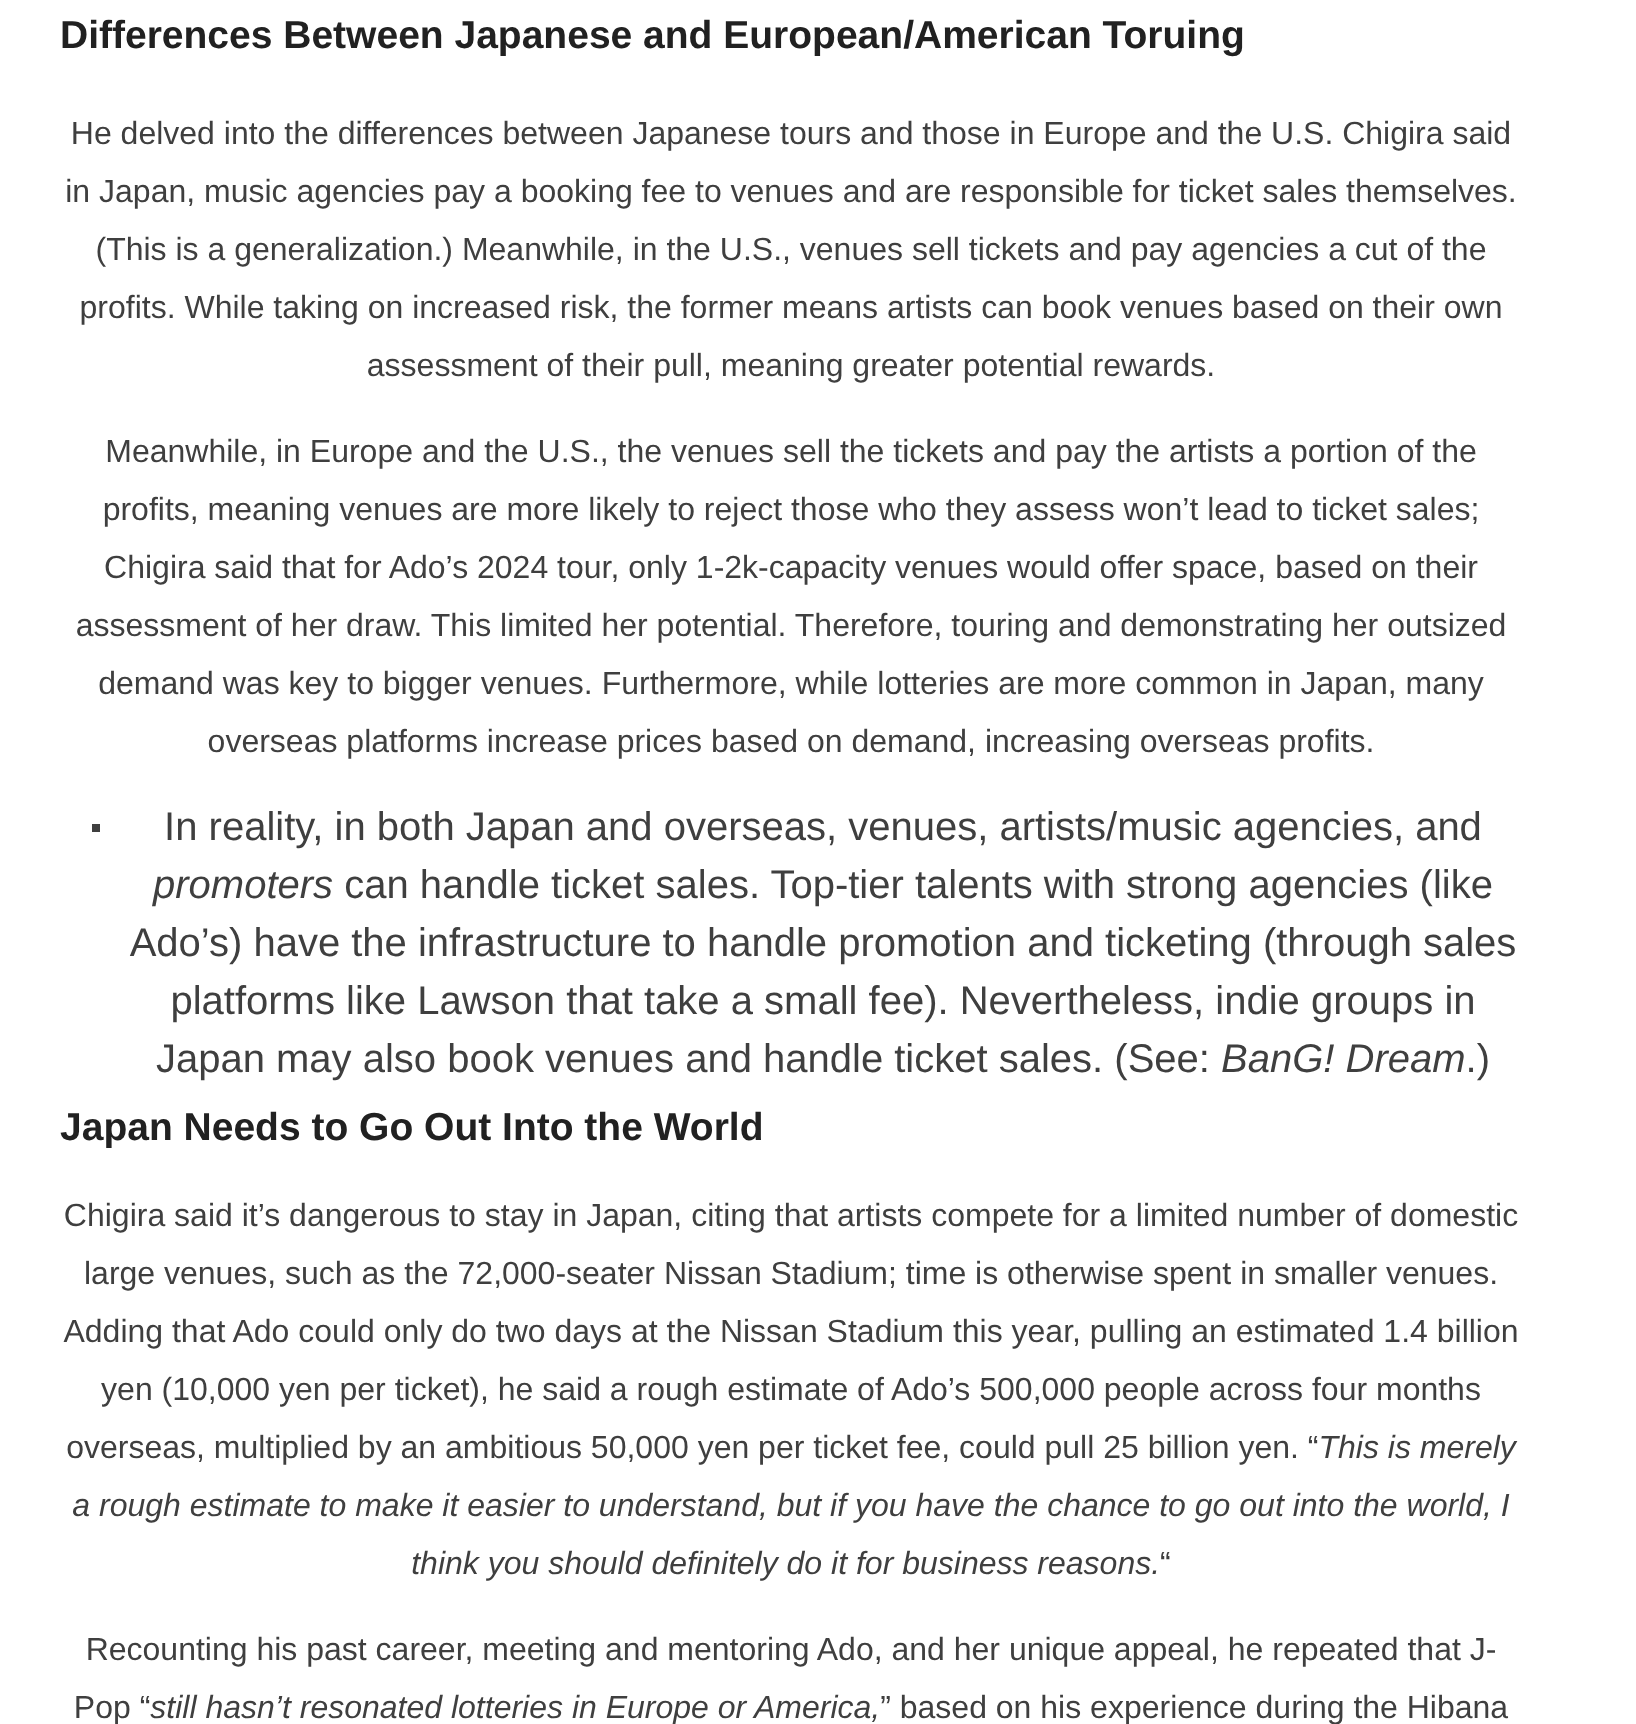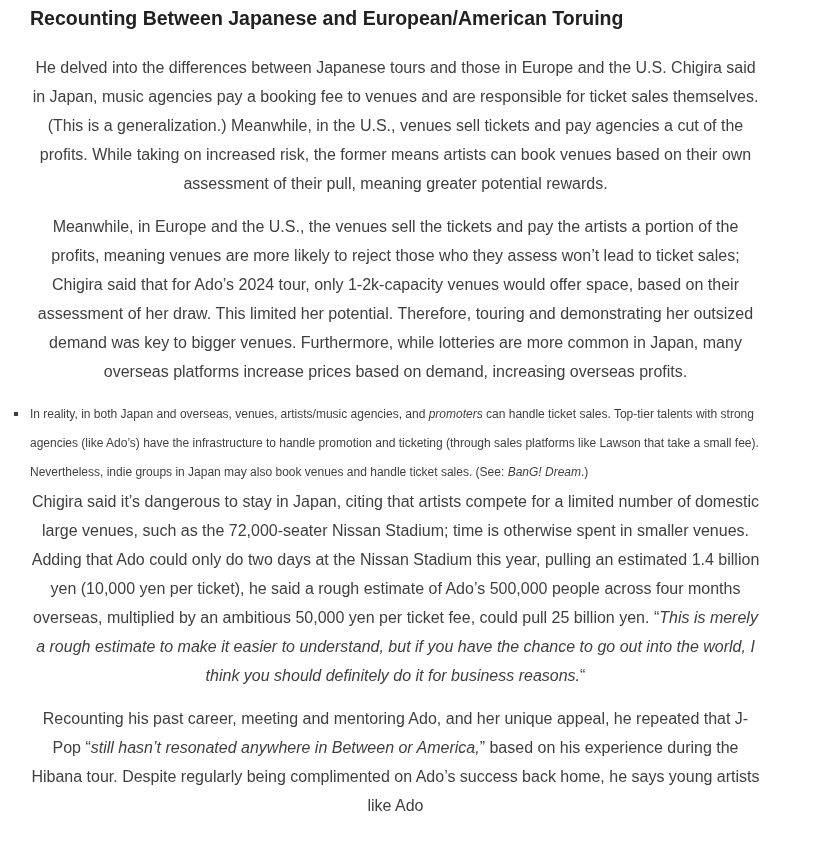--- a/index.html
+++ b/index.html
@@ -32,47 +32,50 @@
     margin: 0 0 14px 0;
     text-align: center;
   }
   .article ul {
     margin: 0;
     padding: 0;
   }
   .article li {
     list-style: none;
     position: relative;
-    font-size: 12px;
+    margin-left: 32px;
+    font-size: 20px;
     line-height: 29px;
+    text-align: center;
   }
   .article li::before {
     content: "";
     position: absolute;
     left: -16px;
     top: 12px;
     width: 4px;
     height: 4px;
     background: #3f3f3f;
   }
   em { font-style: italic; }
 </style>
 </head>
 <body>
 
 <main class="article">
 
-  <h1>Recounting Between Japanese and European/American Toruing</h1>
+  <h1>Differences Between Japanese and European/American Toruing</h1>
 
   <p>He delved into the differences between Japanese tours and those in Europe and the U.S. Chigira said in Japan, music agencies pay a booking fee to venues and are responsible for ticket sales themselves. (This is a generalization.) Meanwhile, in the U.S., venues sell tickets and pay agencies a cut of the profits. While taking on increased risk, the former means artists can book venues based on their own assessment of their pull, meaning greater potential rewards.</p>
 
   <p>Meanwhile, in Europe and the U.S., the venues sell the tickets and pay the artists a portion of the profits, meaning venues are more likely to reject those who they assess won’t lead to ticket sales; Chigira said that for Ado’s 2024 tour, only 1-2k-capacity venues would offer space, based on their assessment of her draw. This limited her potential. Therefore, touring and demonstrating her outsized demand was key to bigger venues. Furthermore, while lotteries are more common in Japan, many overseas platforms increase prices based on demand, increasing overseas profits.</p>
 
   <ul>
     <li><span>In reality, in both Japan and overseas, venues, artists/music agencies, and </span><em>promoters</em><span> can handle ticket sales. Top-tier talents with strong agencies (like Ado’s) have the infrastructure to handle promotion and ticketing (through sales platforms like Lawson that take a small fee). Nevertheless, indie groups in Japan may also book venues and handle ticket sales. (See: </span><em>BanG! Dream</em><span>.)</span></li>
   </ul>
 
+  <h2>Japan Needs to Go Out Into the World</h2>
 
   <p><span>Chigira said it’s dangerous to stay in Japan, citing that artists compete for a limited number of domestic large venues, such as the 72,000-seater Nissan Stadium; time is otherwise spent in smaller venues. Adding that Ado could only do two days at the Nissan Stadium this year, pulling an estimated 1.4 billion yen (10,000 yen per ticket), he said a rough estimate of Ado’s 500,000 people across four months overseas, multiplied by an ambitious 50,000 yen per ticket fee, could pull 25 billion yen. “</span><em>This is merely a rough estimate to make it easier to understand, but if you have the chance to go out into the world, I think you should definitely do it for business reasons.</em><span>“</span></p>
 
-  <p><span>Recounting his past career, meeting and mentoring Ado, and her unique appeal, he repeated that J-Pop “</span><em>still hasn’t resonated anywhere in Between or America,</em><span>” based on his experience during the Hibana tour. Despite regularly being complimented on Ado’s success back home, he says young artists like Ado</span></p>
+  <p><span>Recounting his past career, meeting and mentoring Ado, and her unique appeal, he repeated that J-Pop “</span><em>still hasn’t resonated lotteries in Europe or America,</em><span>” based on his experience during the Hibana tour. Despite regularly being complimented on Ado’s success back home, he says young artists like Ado</span></p>
 
 </main>
 
 </body></html>

